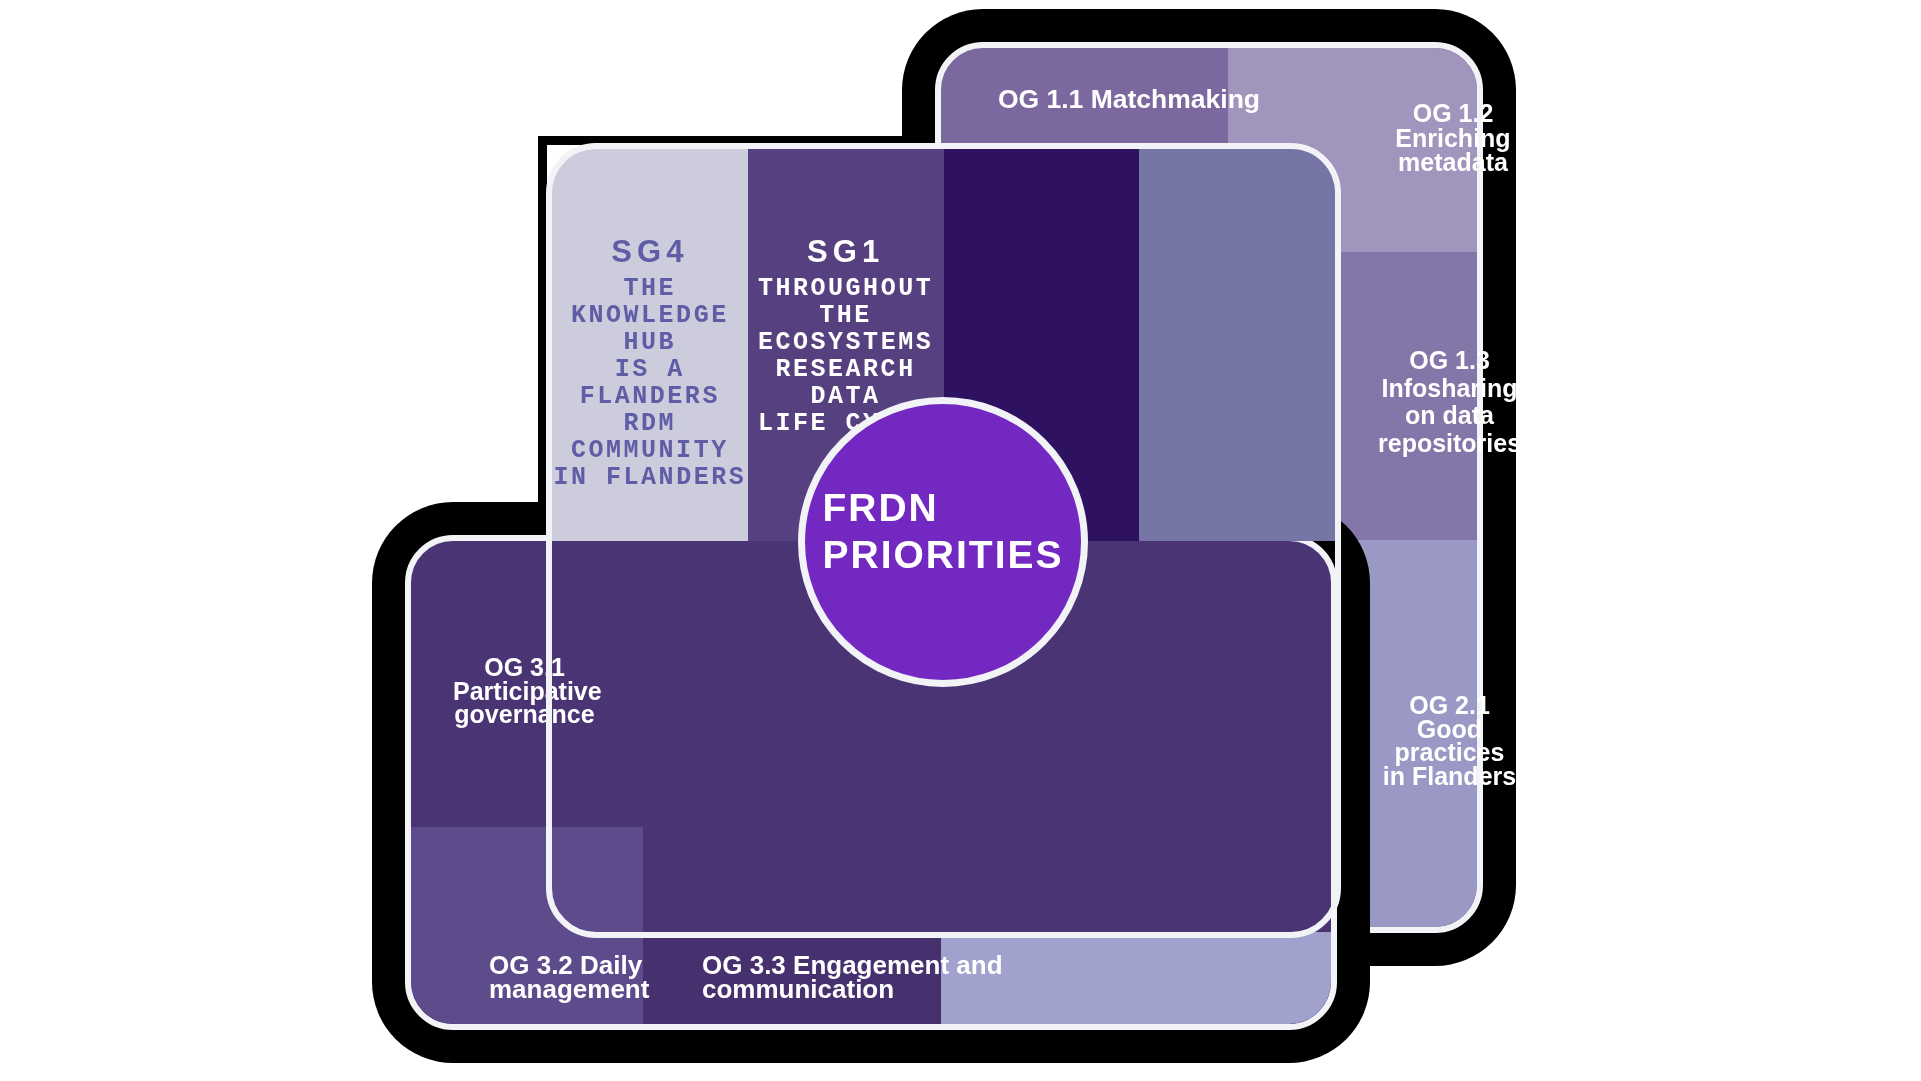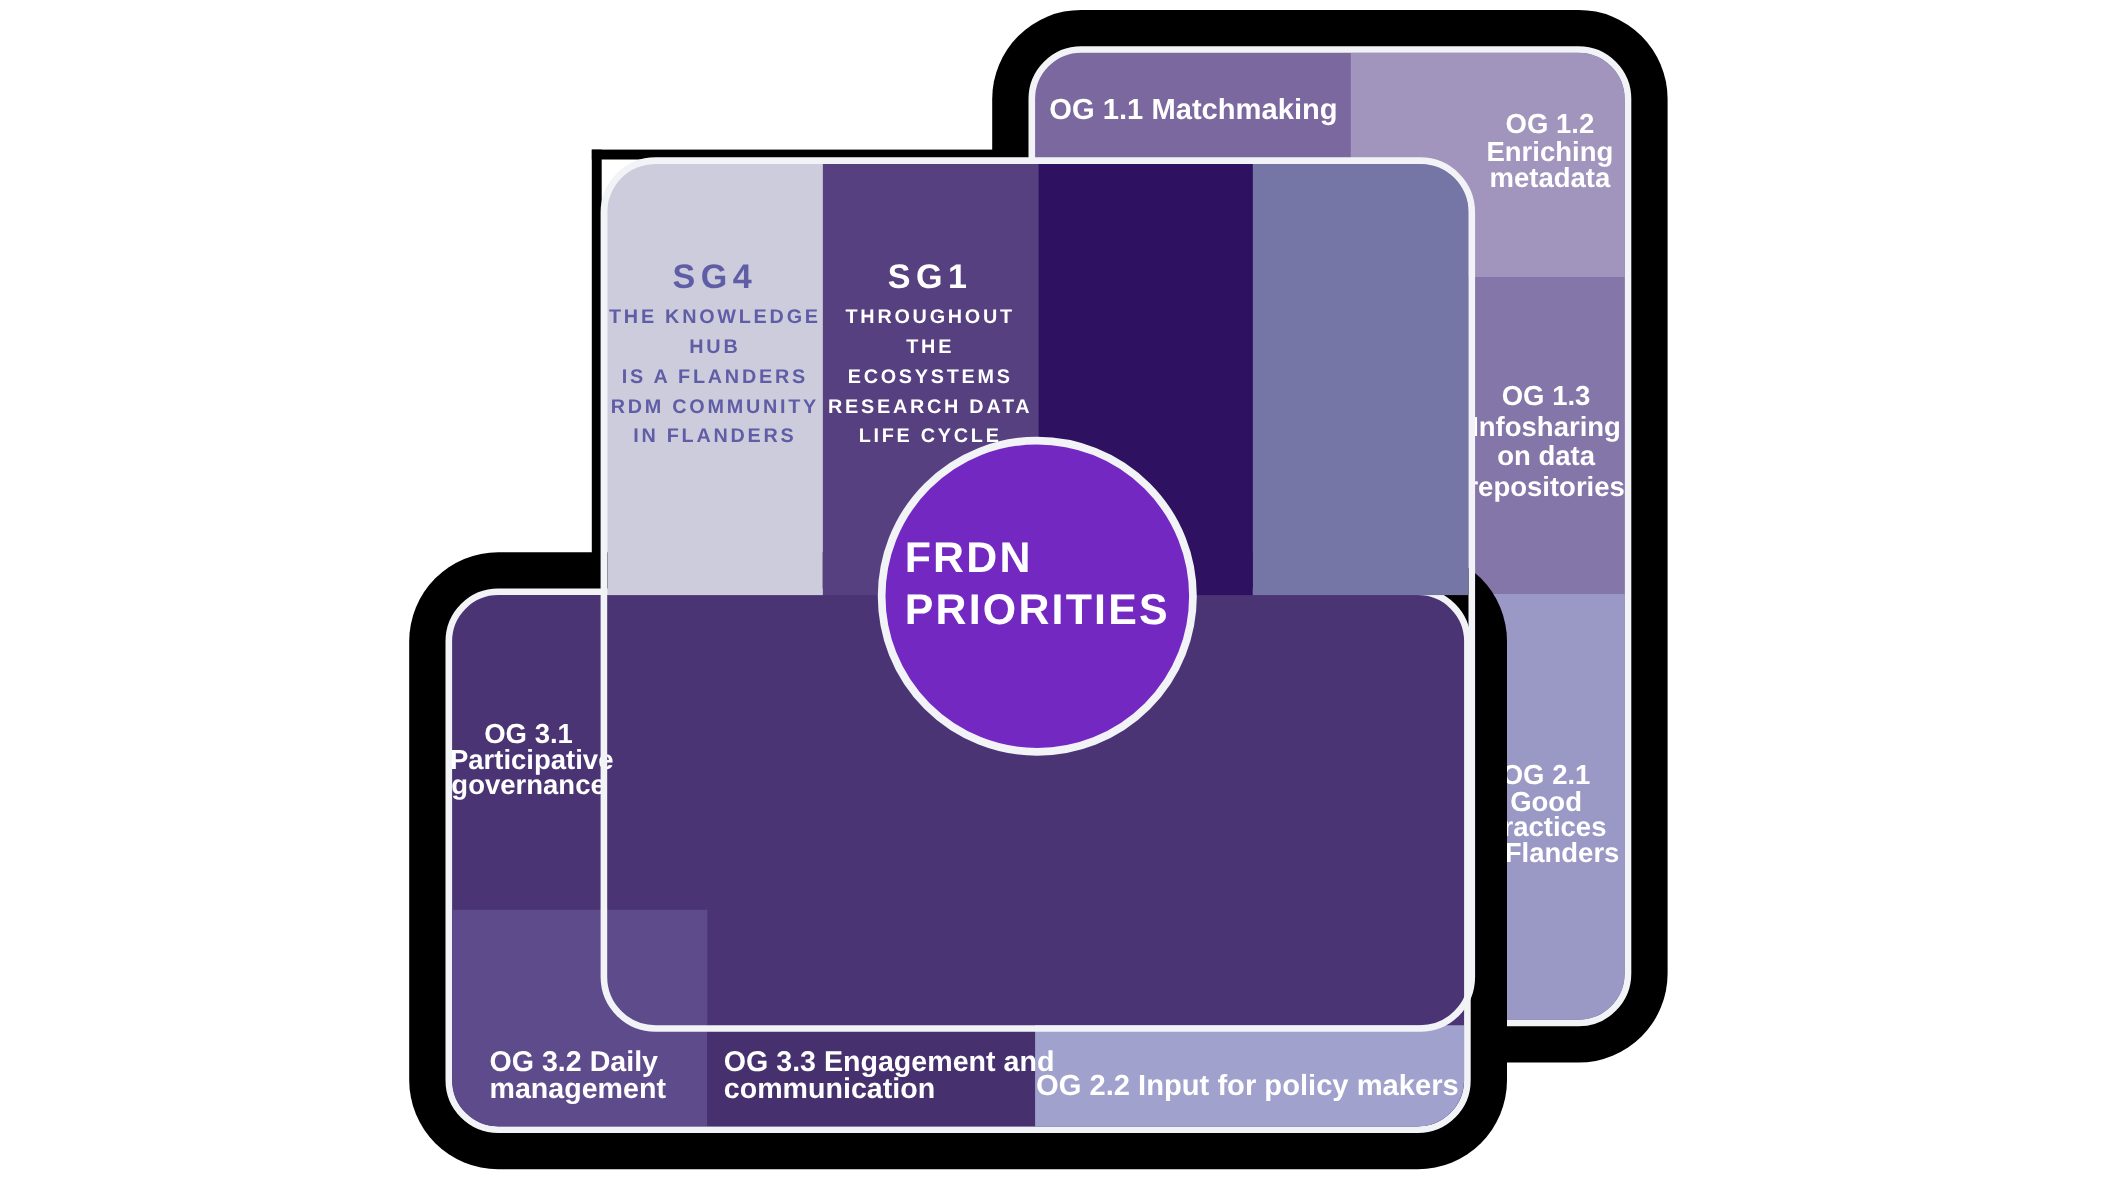--- a/index.html
+++ b/index.html
@@ -47,33 +47,33 @@
   .quad-sg4{background:var(--sg4_bg);}
   .quad-sg1{background:var(--sg1_bg);}
   .quad-sg3{background:var(--sg3_bg);}
   .quad-sg2{background:var(--sg2_bg);}
 
   
   .q-text{position:absolute;left:0;right:0;text-align:center;color:#ffffff;}
   .q-text-top{top:87px;}
   .q-text.dark{color:var(--sg4_text);}
   .q-title{font-size:31px;font-weight:bold;letter-spacing:5px;line-height:31px;margin-bottom:8px;}
-  .q-line{font-size:18px;font-weight:bold;letter-spacing:2.5px;line-height:27px;}
+  .q-line{font-size:25px;font-weight:bold;letter-spacing:2.5px;line-height:27px;font-family:Liberation Mono, monospace;}
 
   
   .circle{
     left:798px;top:397px;width:290px;height:290px;border-radius:50%;box-sizing:border-box;
     background:var(--circle_bg);border:7px solid var(--line);z-index:5;
     display:flex;flex-direction:column;align-items:center;justify-content:center;
   }
   .circle-text{transform:translateY(-11px);color:#fff;
     font-size:39px;font-weight:bold;letter-spacing:2px;line-height:47px;}
 
   
-  .og-label{position:absolute;color:#ffffff;font-weight:bold;z-index:6;}
+  .og-label{position:absolute;color:#ffffff;font-weight:bold;z-index:6;padding-left:44px;}
   .og-center{text-align:center;}
   .og-single{font-size:26.5px;line-height:30px;}
   .og-lines{font-size:25px;line-height:25.5px;}
   .lbl-og11{left:0px;top:36px;width:288px;}
   .lbl-og12{left:398px;top:53px;width:140px;line-height:24.5px;}
   .lbl-og13{left:393px;top:299px;width:143px;line-height:27.5px;}
   .lbl-og21{left:393px;top:646px;width:143px;line-height:23.5px;}
   .lbl-og31{left:-2px;top:115px;width:143px;line-height:23.5px;}
   .lbl-og32{left:34px;top:413px;line-height:23.5px;font-size:26px;}
   .lbl-og33{left:247px;top:413px;line-height:23.5px;font-size:26px;}
@@ -125,21 +125,20 @@
       <div>governance</div>
     </div>
     <div class="og-label lbl-og32">
       <div>OG 3.2 Daily</div>
       <div>management</div>
     </div>
     <div class="og-label lbl-og33">
       <div>OG 3.3 Engagement and</div>
       <div>communication</div>
     </div>
-    <div class="og-label og-center og-single lbl-og22">OG 2.2 Input for policy makers</div>
   </div>
 
   <div class="abs square">
     <div class="quad quad-sg4">
       <div class="q-text q-text-top dark">
         <div class="q-title">SG4</div>
         <div class="q-line">THE KNOWLEDGE HUB</div>
         <div class="q-line">IS A FLANDERS</div>
         <div class="q-line">RDM COMMUNITY</div>
         <div class="q-line">IN FLANDERS</div>

